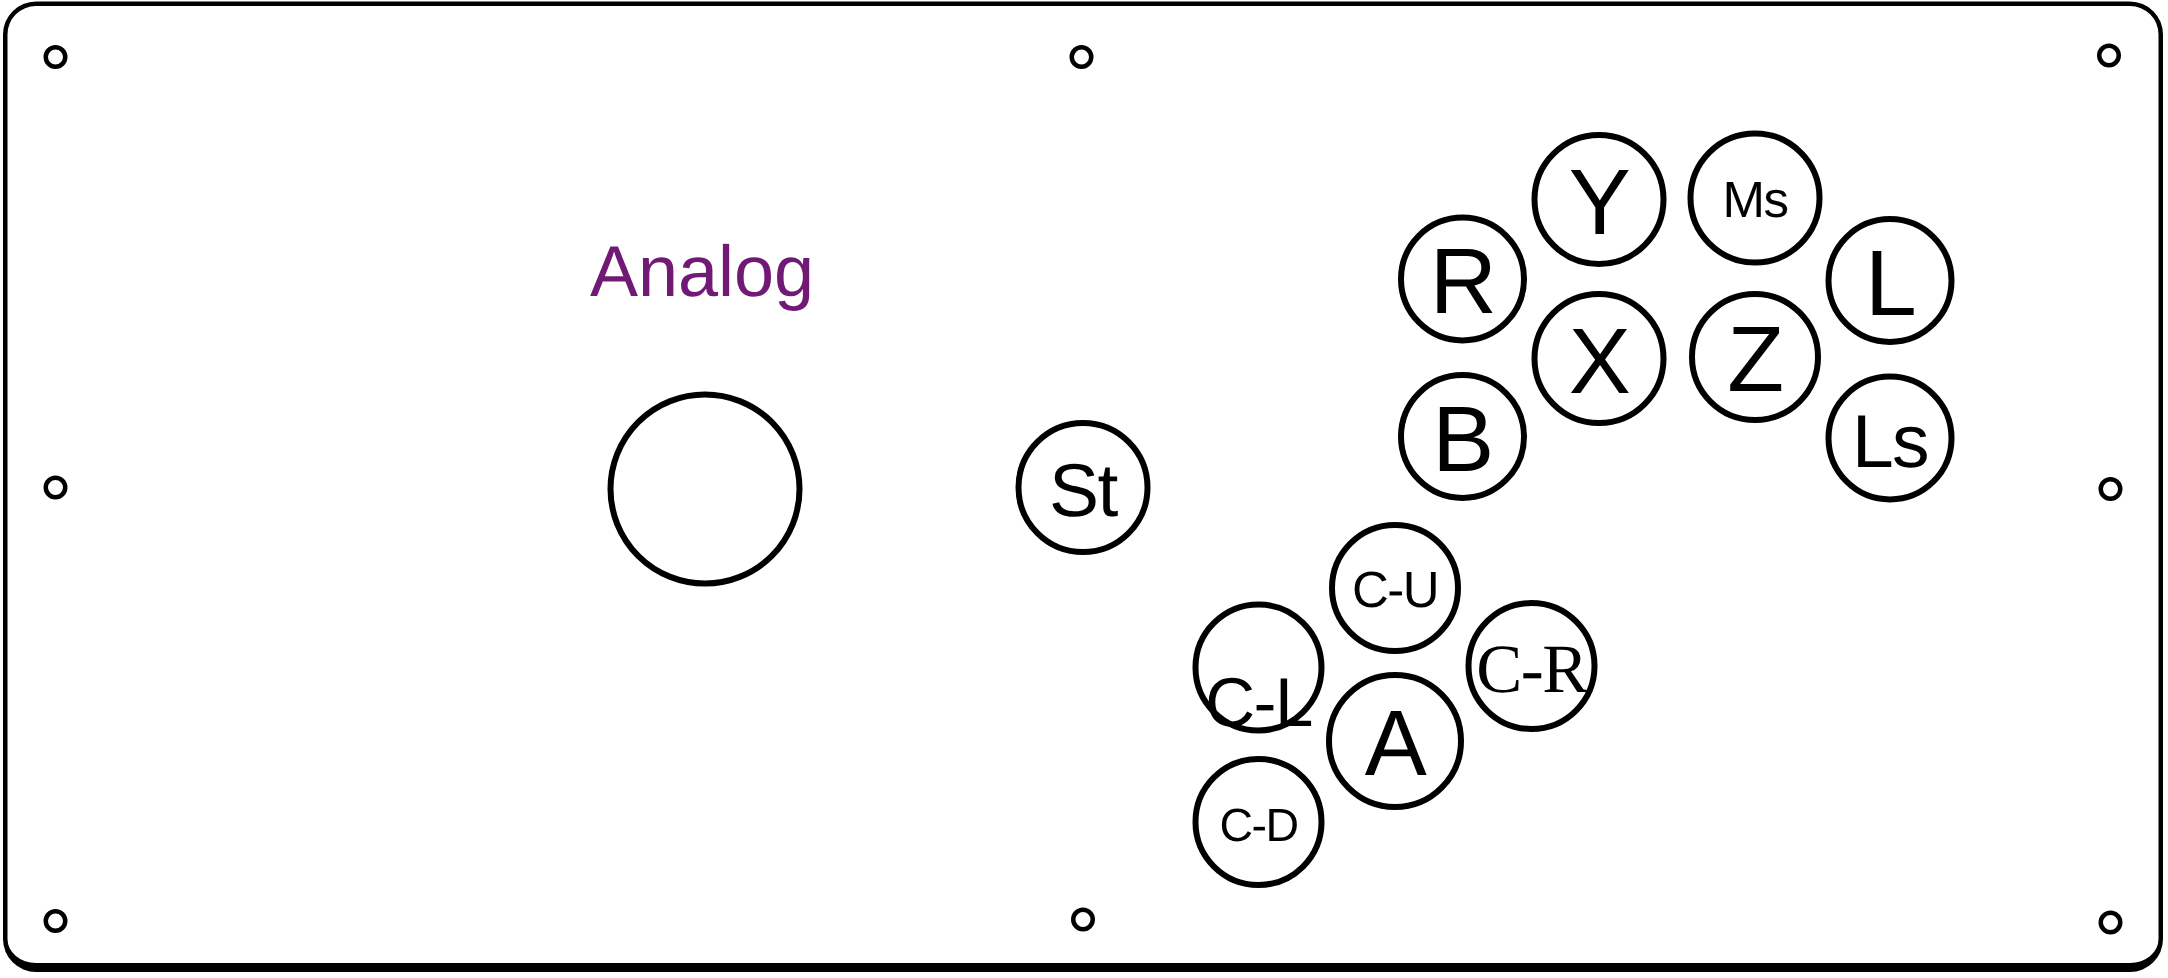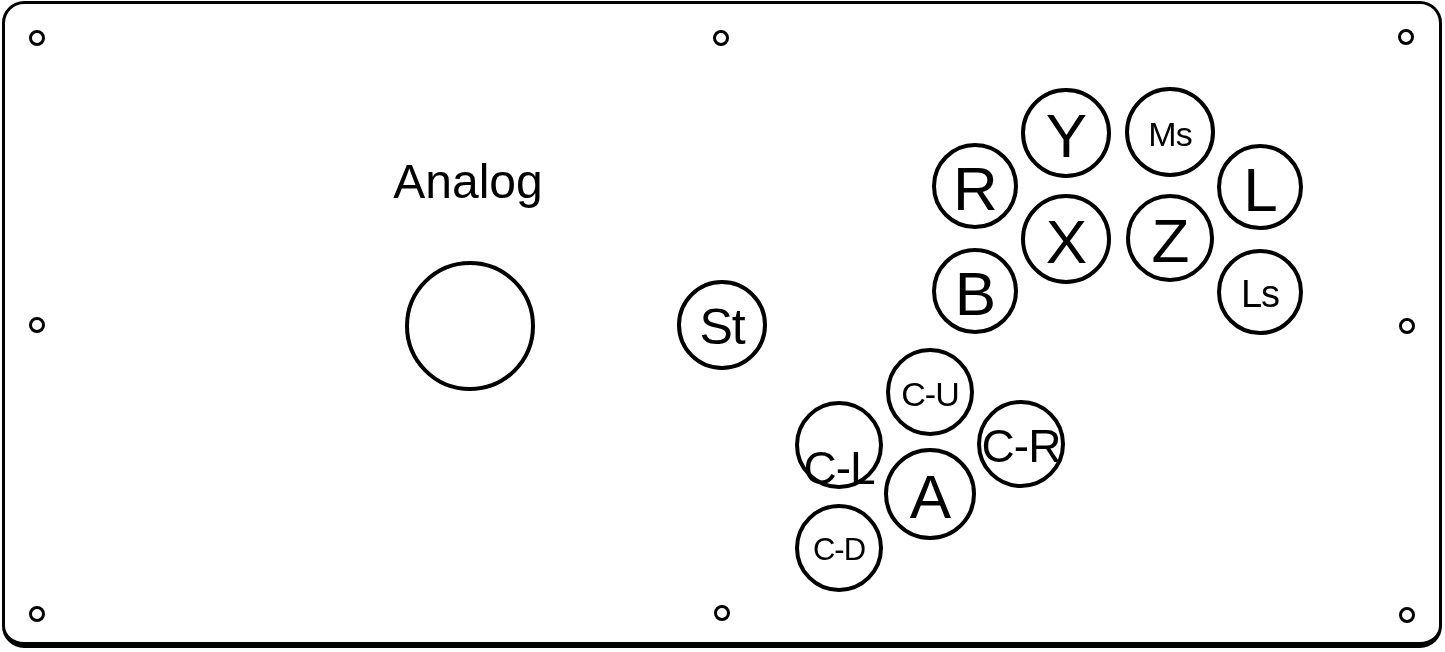--- a/index.html
+++ b/index.html
@@ -51,21 +51,21 @@
   }
   .analog-label {
     position: absolute;
     left: 318px;
     top: 161px;
     width: 300px;
     text-align: center;
     font-size: 48px;
     line-height: 42px;
     letter-spacing: 0;
-    color: #000000;
+    color: #701a75;
   }
 </style>
 </head>
 <body>
 
 <div class="stage">
   <div class="panel"></div>
 
   <div class="analog-label">
     <div>Analog</div>
@@ -88,33 +88,33 @@
       <div class="circle btn" style="left: 1021px; top: 194px; height: 90px; width: 90px;">
         <span class="circle-label" style="font-size: 62px;">X</span>
       </div>
       <div class="circle btn" style="left: 1126px; top: 194px; height: 88px; width: 88px;">
         <span class="circle-label" style="font-size: 62px;">Z</span>
       </div>
       <div class="circle btn" style="left: 932px; top: 248px; height: 86px; width: 86px;">
         <span class="circle-label" style="font-size: 62px;">B</span>
       </div>
       <div class="circle btn" style="left: 1217px; top: 249px; height: 86px; width: 86px;">
-        <span class="circle-label" style="font-size: 38px;">Ls</span>
+        <span class="circle-label" style="font-size: 50px;">Ls</span>
       </div>
       <div class="circle btn" style="left: 677px; top: 280px; height: 90px; width: 90px;">
         <span class="circle-label" style="font-size: 50px;">St</span>
       </div>
       <div class="circle btn" style="left: 886px; top: 348px; height: 88px; width: 88px;">
         <span class="circle-label" style="font-size: 34px;">C-U</span>
       </div>
       <div class="circle btn" style="left: 795px; top: 401px; height: 88px; width: 88px;">
         <span class="circle-label" style="font-size: 46px; margin-top: 41px;">C-L</span>
       </div>
       <div class="circle btn" style="left: 977px; top: 400px; height: 88px; width: 88px;">
-        <span class="circle-label" style="font-size: 46px;">C-R</span>
+        <span class="circle-label" style="font-size: 46px; font-family: Liberation Serif, serif;">C-R</span>
       </div>
       <div class="circle btn" style="left: 884px; top: 448px; height: 92px; width: 92px;">
         <span class="circle-label" style="font-size: 62px;">A</span>
       </div>
       <div class="circle btn" style="left: 795px; top: 504px; height: 88px; width: 88px;">
         <span class="circle-label" style="font-size: 31px;">C-D</span>
       </div>
       <div class="circle hole" style="left: 29px; top: 30px; height: 16px; width: 16px;"></div>
       <div class="circle hole" style="left: 713px; top: 30px; height: 16px; width: 16px;"></div>
       <div class="circle hole" style="left: 1398px; top: 29px; height: 16px; width: 16px;"></div>

